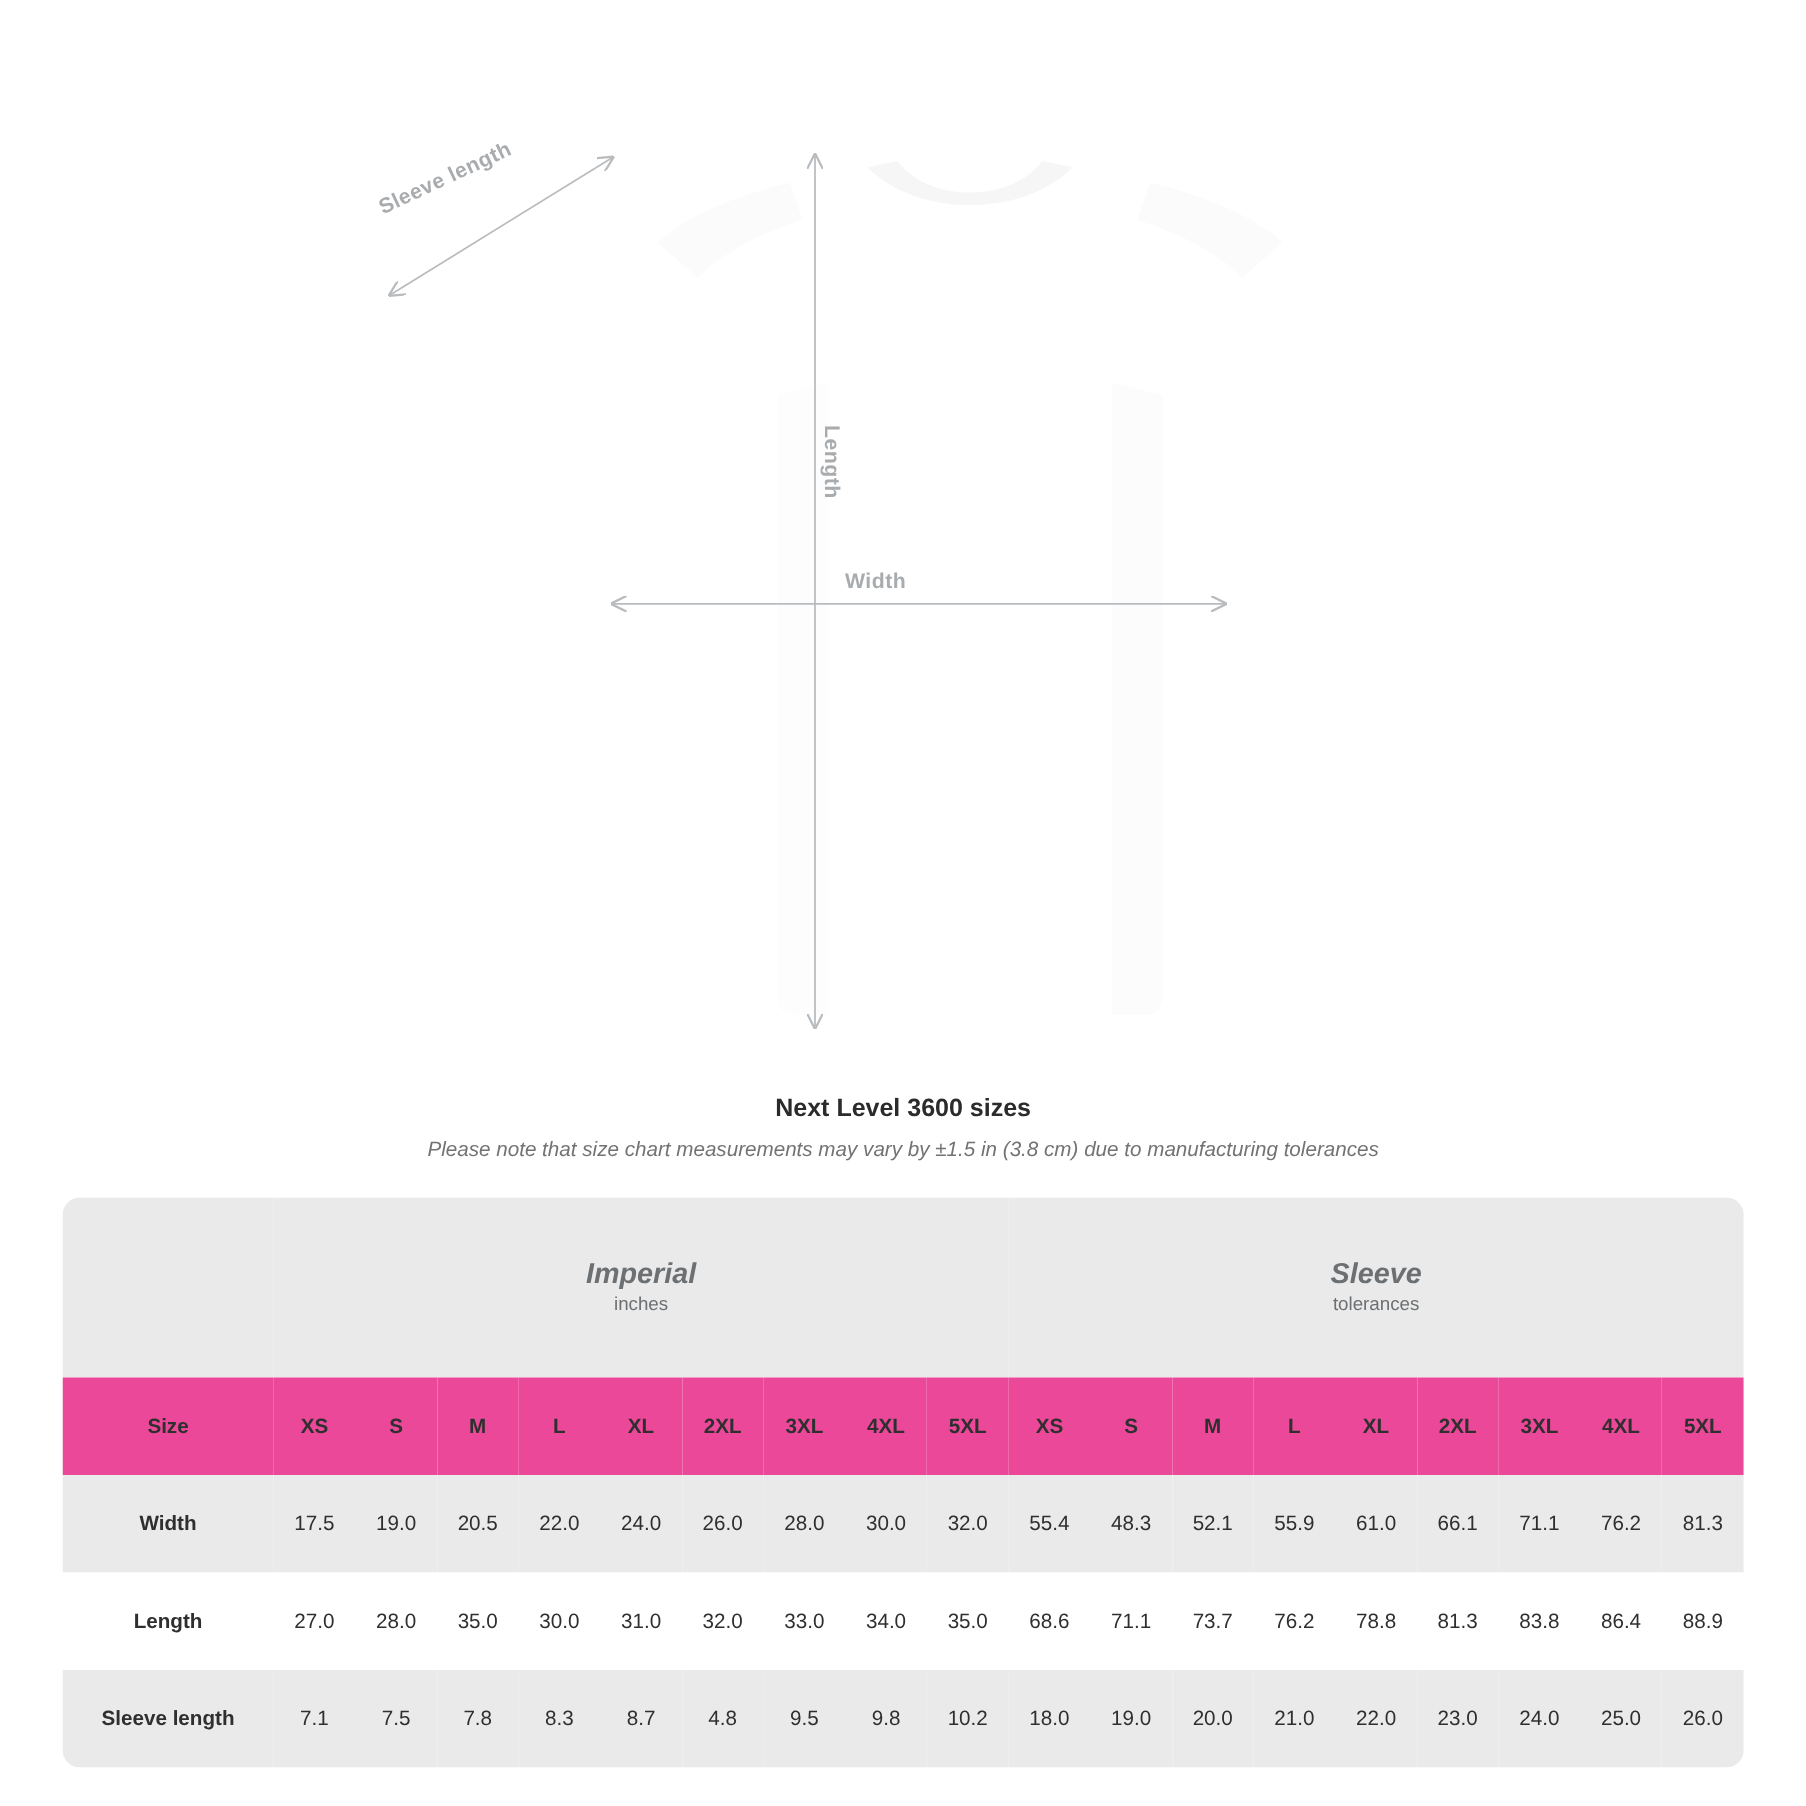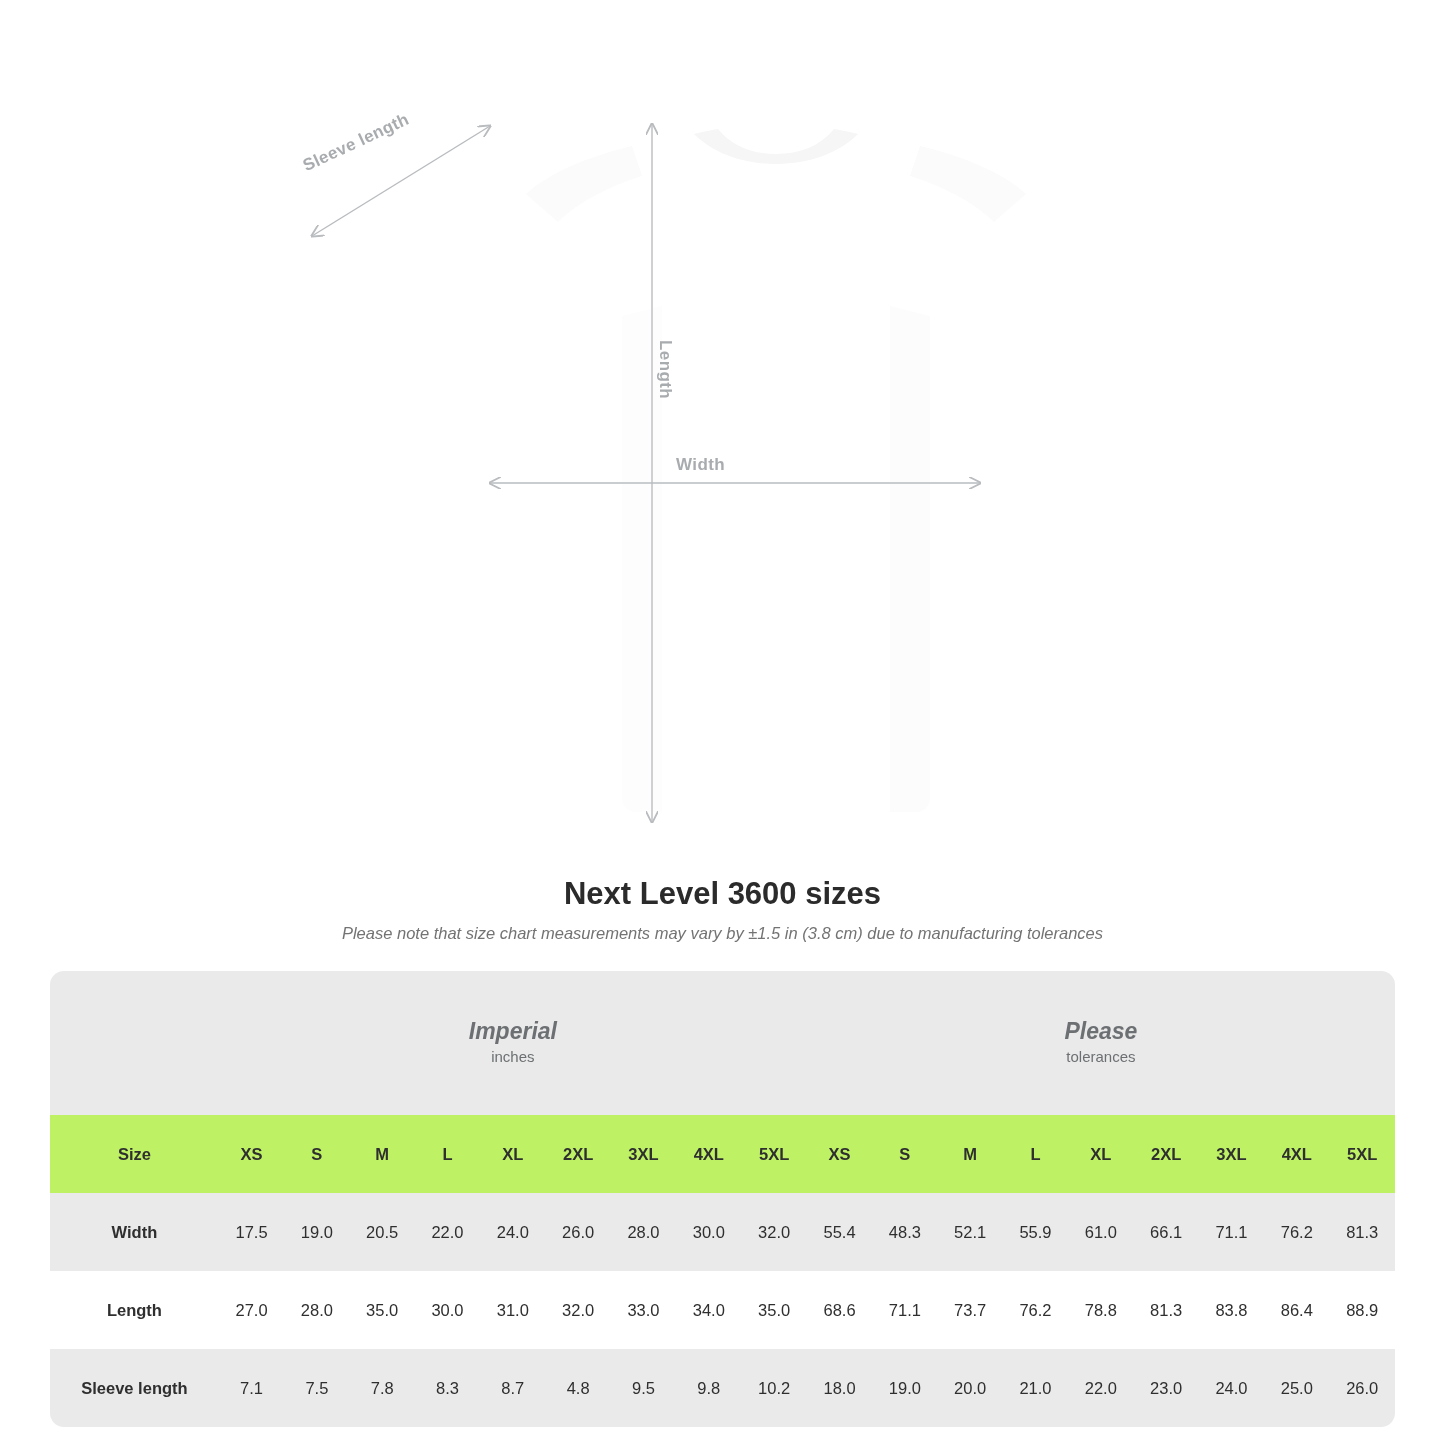--- a/index.html
+++ b/index.html
@@ -62,21 +62,21 @@
     font-size: 17px;
     white-space: nowrap;
   }
 
   
   .title-block {
     text-align: center;
     margin-top: 26px;
   }
   .chart-title {
-    font-size: 31px;
+    font-size: 20px;
     font-weight: bold;
     color: #2b2b2b;
     margin: 0 0 12px 0;
   }
   .chart-note {
     font-size: 16.5px;
     font-style: italic;
     color: #737373;
     margin: 0;
   }
@@ -114,21 +114,21 @@
     color: #6d7073;
     line-height: 1.25;
   }
   .unit-sub {
     font-size: 15px;
     color: #6d7073;
     line-height: 1.6;
   }
   
   .size-row td {
-    background: #bef264;
+    background: #ec4899;
     height: 76px;
     font-weight: bold;
     font-size: 17px;
     color: #3a3a3a;
   }
   .row-head {
     font-weight: bold;
     font-size: 17px;
     color: #3a3a3a;
   }
@@ -230,21 +230,21 @@
           <col class="val-col">
       </colgroup>
       <tbody>
         <tr class="unit-row">
           <td></td>
           <td colspan="9">
             <div class="unit-name">Imperial</div>
             <div class="unit-sub">inches</div>
           </td>
           <td colspan="9">
-            <div class="unit-name">Please</div>
+            <div class="unit-name">Sleeve</div>
             <div class="unit-sub">tolerances</div>
           </td>
         </tr>
 
         <tr class="size-row">
           <td>Size</td>
           <td>XS</td>
           <td>S</td>
           <td>M</td>
           <td>L</td>

